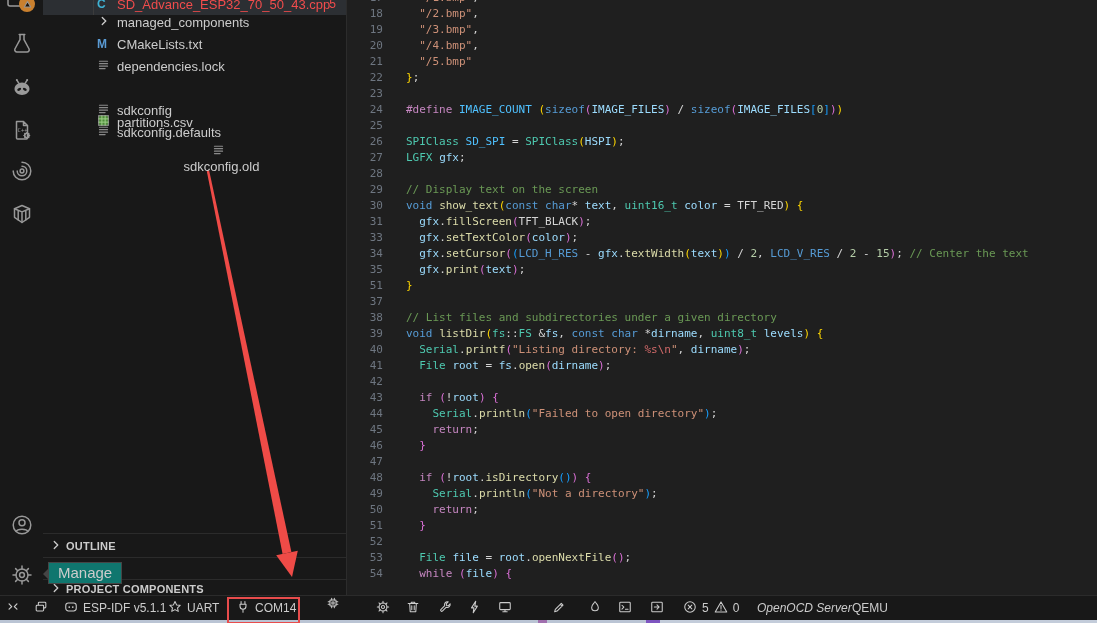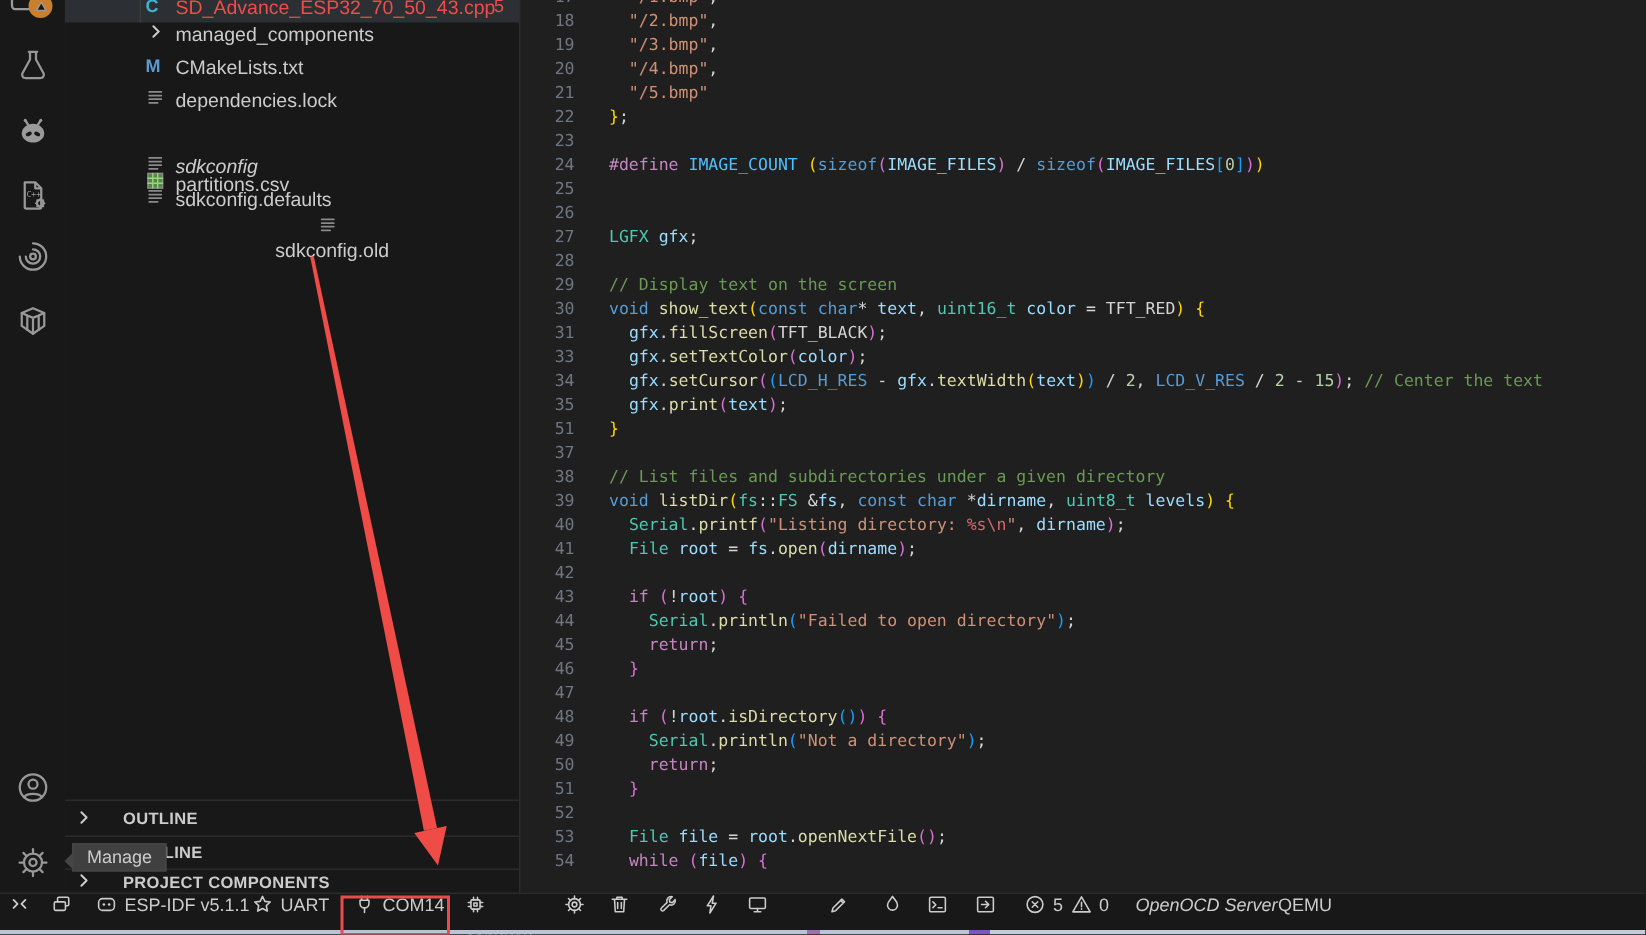--- a/index.html
+++ b/index.html
@@ -16,43 +16,43 @@
   .tree-row{height:22px;display:flex;align-items:center;padding-left:54px;position:relative;color:#cccccc;font-size:13px;cursor:pointer;white-space:nowrap}
   .tree-row.selected{background:#2c2f33}
   .tree-row.err .lbl{color:#f14c4c}
   .tree-row .fico{width:20px;flex:none;display:flex;align-items:center;justify-content:flex-start;font-weight:bold}
   .fi-cpp{color:#3fb2d4;font-size:12px;font-weight:bold}
   .fi-cmake{color:#5a9bd4;font-size:12px;font-weight:bold}
   .fico svg{stroke:#8a8a8a;fill:none;stroke-width:1.3;stroke-linecap:round}
   .err-badge{position:absolute;right:10px;color:#f14c4c;font-size:12px}
   .indent-guide{position:absolute;left:50px;top:0;bottom:0;width:1px;background:#3c3c3c}
   .panel{position:absolute;left:0;right:0;border-top:1px solid #2b2b2b;display:flex;align-items:center;
-         padding-left:6px;gap:19px;font-size:11px;font-weight:700;color:#cccccc;background:#181818;letter-spacing:.02em}
+         padding-left:6px;gap:3px;font-size:11px;font-weight:700;color:#cccccc;background:#181818;letter-spacing:.02em}
   .panel svg{stroke:#cccccc;fill:none;stroke-width:1.4;stroke-linecap:round;stroke-linejoin:round;flex:none}
   
   .editor{position:absolute;left:347px;right:0;top:0;bottom:27px;background:#1f1f1f;overflow:hidden}
   .code-area{position:absolute;left:0;top:-10px;right:0}
   .code-line{display:flex;height:16px;line-height:16px;font-family:"DejaVu Sans Mono",monospace;font-size:11px}
   .ln{width:36px;text-align:right;color:#6e7681;flex:none}
   .lc{padding-left:23px;white-space:pre}
   .tk-pp{color:#C586C0}.tk-kw{color:#569CD6}.tk-ty{color:#4EC9B0}.tk-fn{color:#DCDCAA}
   .tk-va{color:#9CDCFE}.tk-cn{color:#4FC1FF}.tk-st{color:#CE9178}.tk-esc{color:#D16969}
   .tk-cm{color:#6A9955}.tk-nu{color:#B5CEA8}.tk-pl{color:#D4D4D4}
   .tk-b1{color:#FFD700}.tk-b2{color:#DA70D6}.tk-b3{color:#179FFF}
   
   .statusbar{position:absolute;left:0;right:0;bottom:3px;height:24px;background:#181818;border-top:1px solid #2b2b2b;z-index:6}
-  .sb-item{position:absolute;top:0;height:100%;display:flex;align-items:flex-start;gap:5px;color:#cccccc;font-size:12px;cursor:pointer;white-space:nowrap}
+  .sb-item{position:absolute;top:0;height:100%;display:flex;align-items:center;gap:5px;color:#cccccc;font-size:12px;cursor:pointer;white-space:nowrap}
   .sb-item svg{stroke:#cccccc;fill:none;stroke-width:1.2;stroke-linecap:round;stroke-linejoin:round;flex:none}
   .bottomstrip{position:absolute;left:0;right:0;bottom:0;height:3px;z-index:7;
     background:linear-gradient(90deg,#bac4d4 0,#bac4d4 538px,#a06fae 538px,#a06fae 547px,#bac4d4 547px,#bac4d4 646px,#7e55c0 646px,#7e55c0 660px,#c3ccda 660px,#c3ccda 100%)}
   
   .arrow-overlay{position:absolute;left:0;top:0;width:1097px;height:623px;z-index:50;pointer-events:none}
   .com-rect{position:absolute;left:227px;top:597px;width:69px;height:23px;border:2px solid #e84c4c;z-index:55;pointer-events:none}
-  .tooltip{position:absolute;left:48px;top:562px;z-index:60;background:#404040;border:1px solid #454545;
-           color:#cccccc;font-size:12px;padding:1px 9px 2px 9px;white-space:nowrap}
+  .tooltip{position:absolute;left:48px;top:562px;z-index:60;background:#0f766e;border:1px solid #454545;
+           color:#cccccc;font-size:15px;padding:1px 9px 2px 9px;white-space:nowrap}
   .tooltip:before{content:"";position:absolute;left:-6px;top:6px;border:5px solid transparent;border-right-color:#454545;border-left:none}
 </style>
 </head>
 <body>
 
 <div class="activitybar" id="activitybar">
     <div class="act-ico" style="top: 0px; height: 16px;">
       <svg width="43" height="16" viewBox="0 0 43 16" style="position:absolute;left:0;top:0">
         <rect x="8" y="-10" width="15" height="16" rx="2" stroke="#9a9a9a" fill="none" stroke-width="1.5"></rect>
       </svg>
@@ -147,21 +147,21 @@
       </div>
       <div class="tree-row" style="position: absolute; left: 0px; right: 0px; top: 77px; margin-top: 34px;">
         <span class="fico">
           <span><svg width="13" height="13" viewBox="0 0 16 16">
               <rect x="2" y="2" width="12" height="12" fill="#4e8c3a"></rect>
               <path d="M2 6h12M2 10h12M6 2v12M10 2v12" stroke="#9fd08a" stroke-width="1.2"></path>
             </svg></span>
         </span>
         <span class="lbl">partitions.csv</span>
       </div>
-      <div class="tree-row" style="position: absolute; left: 0px; right: 0px; top: 99px; font-style: italic;">
+      <div class="tree-row" style="position: absolute; left: 0px; right: 0px; top: 99px;">
         <span class="fico">
           <span><svg width="13" height="13" viewBox="0 0 16 16">
               <path d="M3 4h10M3 7h10M3 10h10M3 13h7" stroke="#8a8a8a" fill="none" stroke-width="1.4"></path>
             </svg></span>
         </span>
         <span class="lbl">sdkconfig</span>
       </div>
       <div class="tree-row" style="position: absolute; left: 0px; right: 0px; top: 121px;">
         <span class="fico">
           <span><svg width="13" height="13" viewBox="0 0 16 16">
@@ -234,20 +234,21 @@
       <div class="code-line">
         <span class="ln">24</span>
         <span class="lc"><span class="tk-pp">#define</span><span class="tk-pl"> </span><span class="tk-cn">IMAGE_COUNT</span><span class="tk-pl"> </span><span class="tk-b1">(</span><span class="tk-kw">sizeof</span><span class="tk-b2">(</span><span class="tk-va">IMAGE_FILES</span><span class="tk-b2">)</span><span class="tk-pl"> / </span><span class="tk-kw">sizeof</span><span class="tk-b2">(</span><span class="tk-va">IMAGE_FILES</span><span class="tk-b3">[</span><span class="tk-nu">0</span><span class="tk-b3">]</span><span class="tk-b2">)</span><span class="tk-b1">)</span></span>
       </div>
       <div class="code-line">
         <span class="ln">25</span>
         <span class="lc"></span>
       </div>
       <div class="code-line">
         <span class="ln">26</span>
+        <span class="lc"><span class="tk-ty">SPIClass</span><span class="tk-pl"> </span><span class="tk-cn">SD_SPI</span><span class="tk-pl"> = </span><span class="tk-ty">SPIClass</span><span class="tk-b1">(</span><span class="tk-va">HSPI</span><span class="tk-b1">)</span><span class="tk-pl">;</span></span>
       </div>
       <div class="code-line">
         <span class="ln">27</span>
         <span class="lc"><span class="tk-ty">LGFX</span><span class="tk-pl"> </span><span class="tk-va">gfx</span><span class="tk-pl">;</span></span>
       </div>
       <div class="code-line">
         <span class="ln">28</span>
         <span class="lc"></span>
       </div>
       <div class="code-line">

